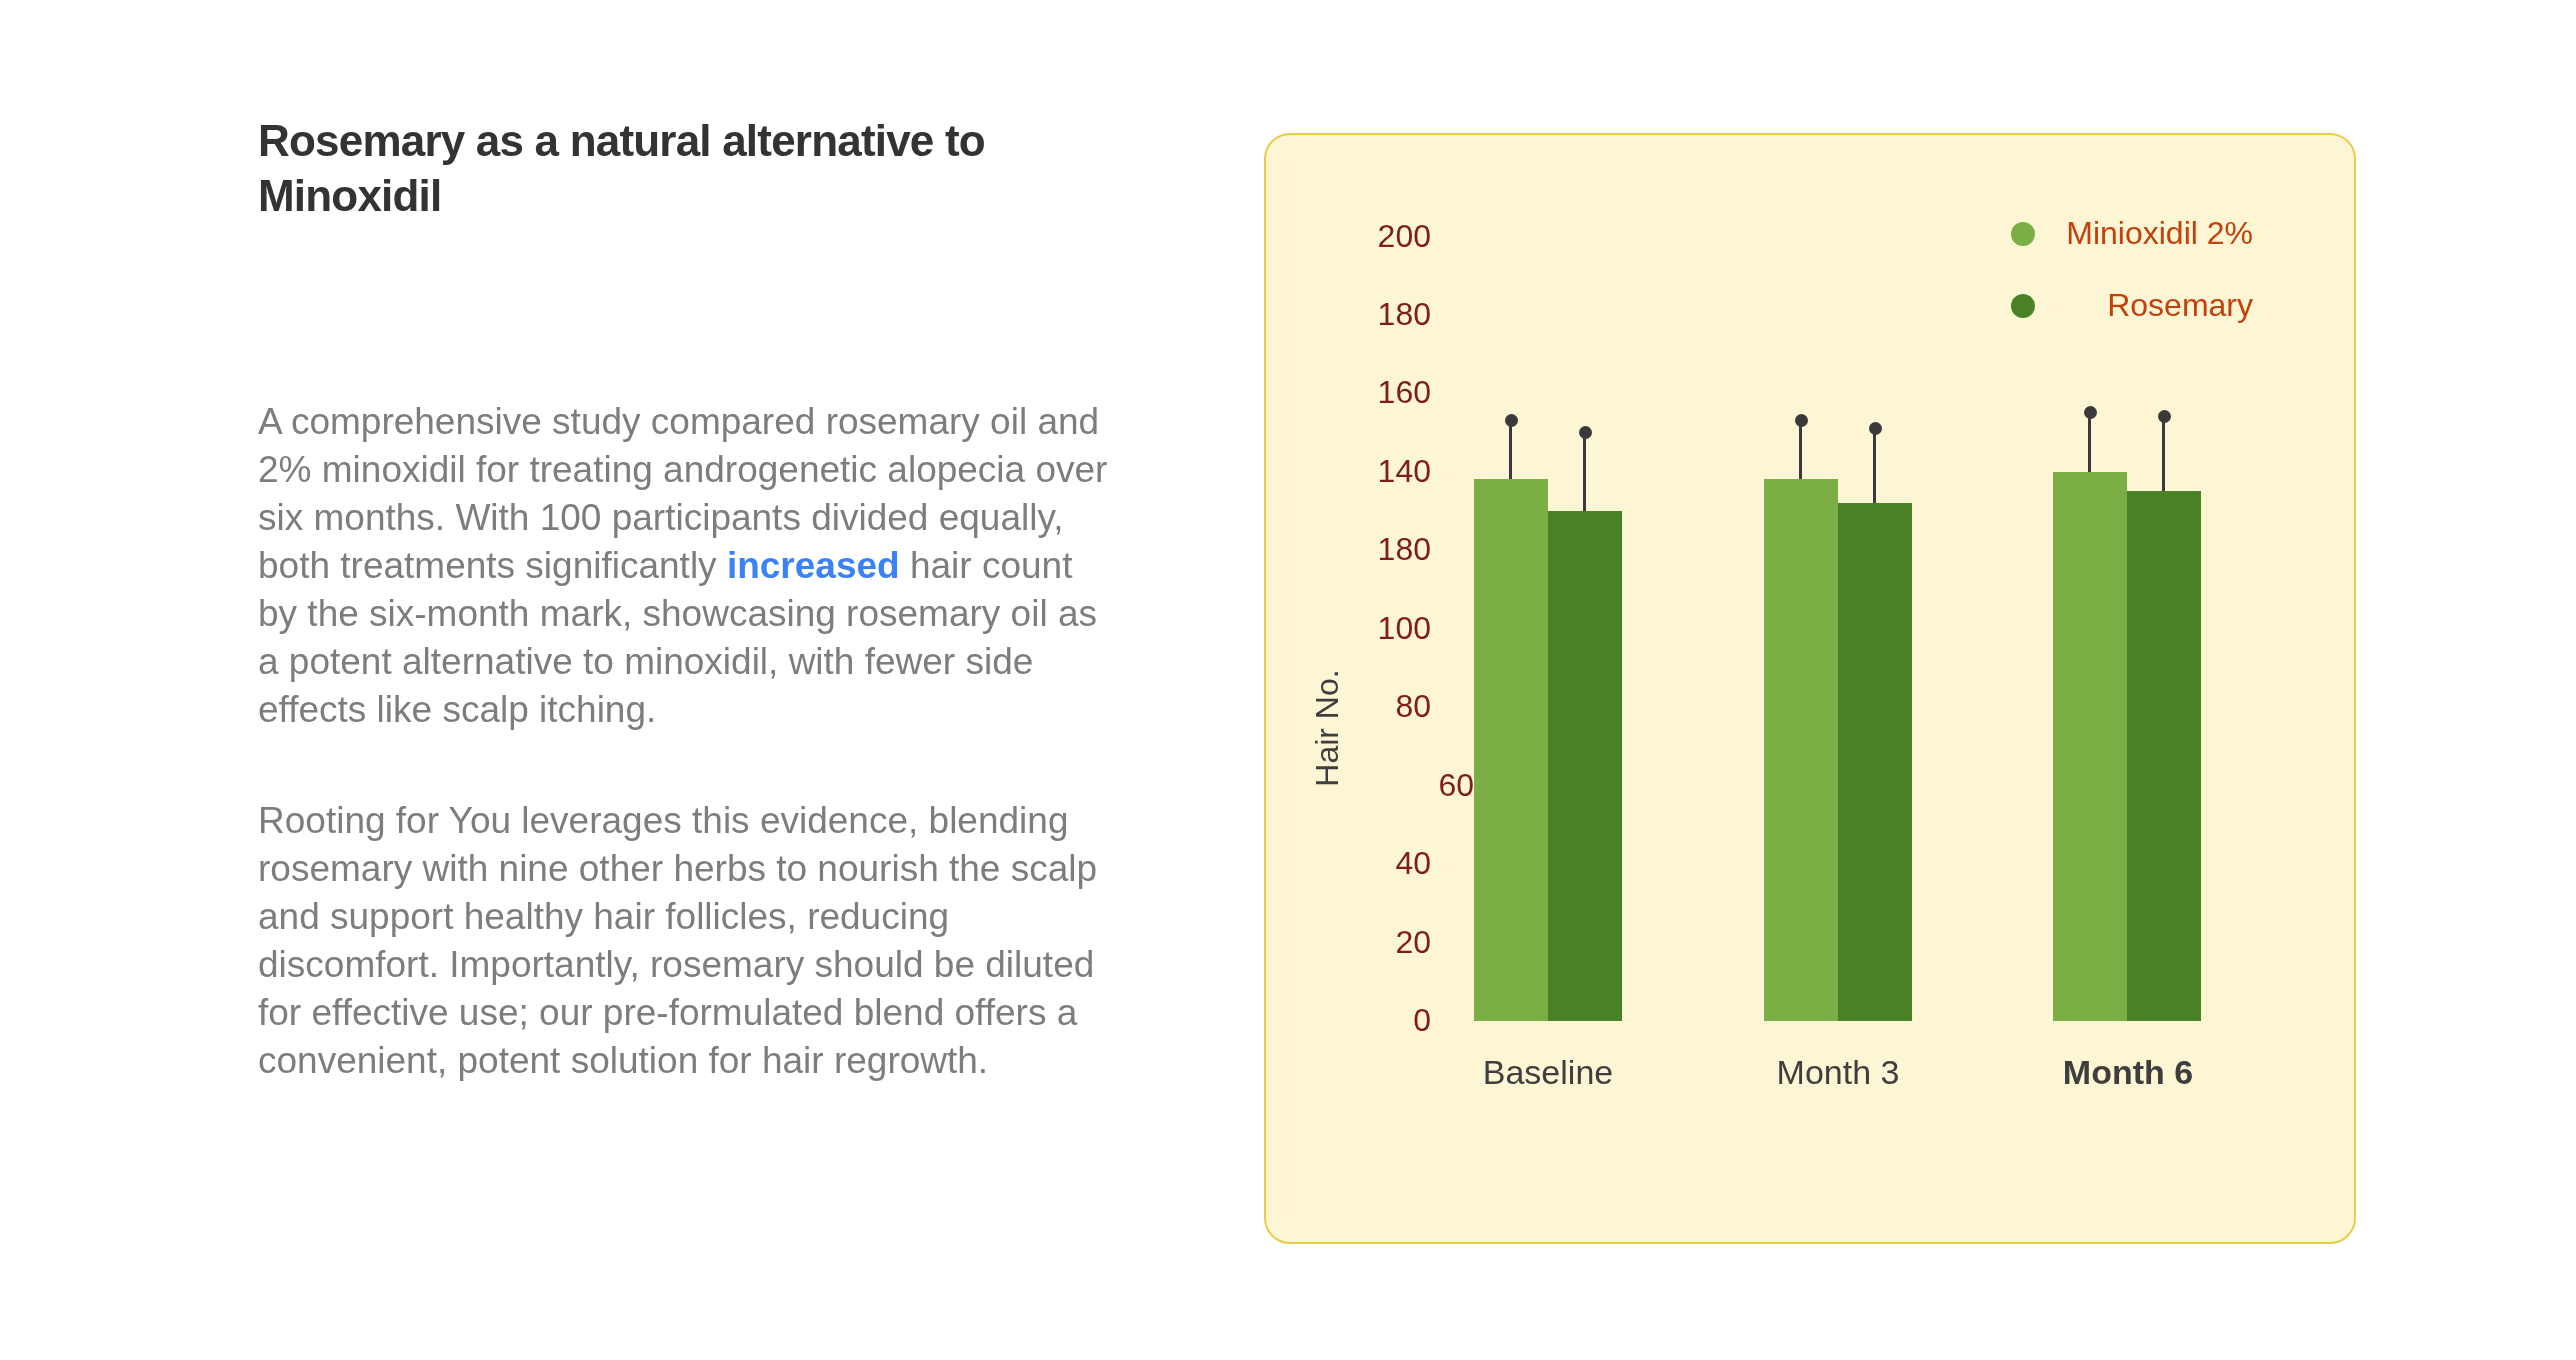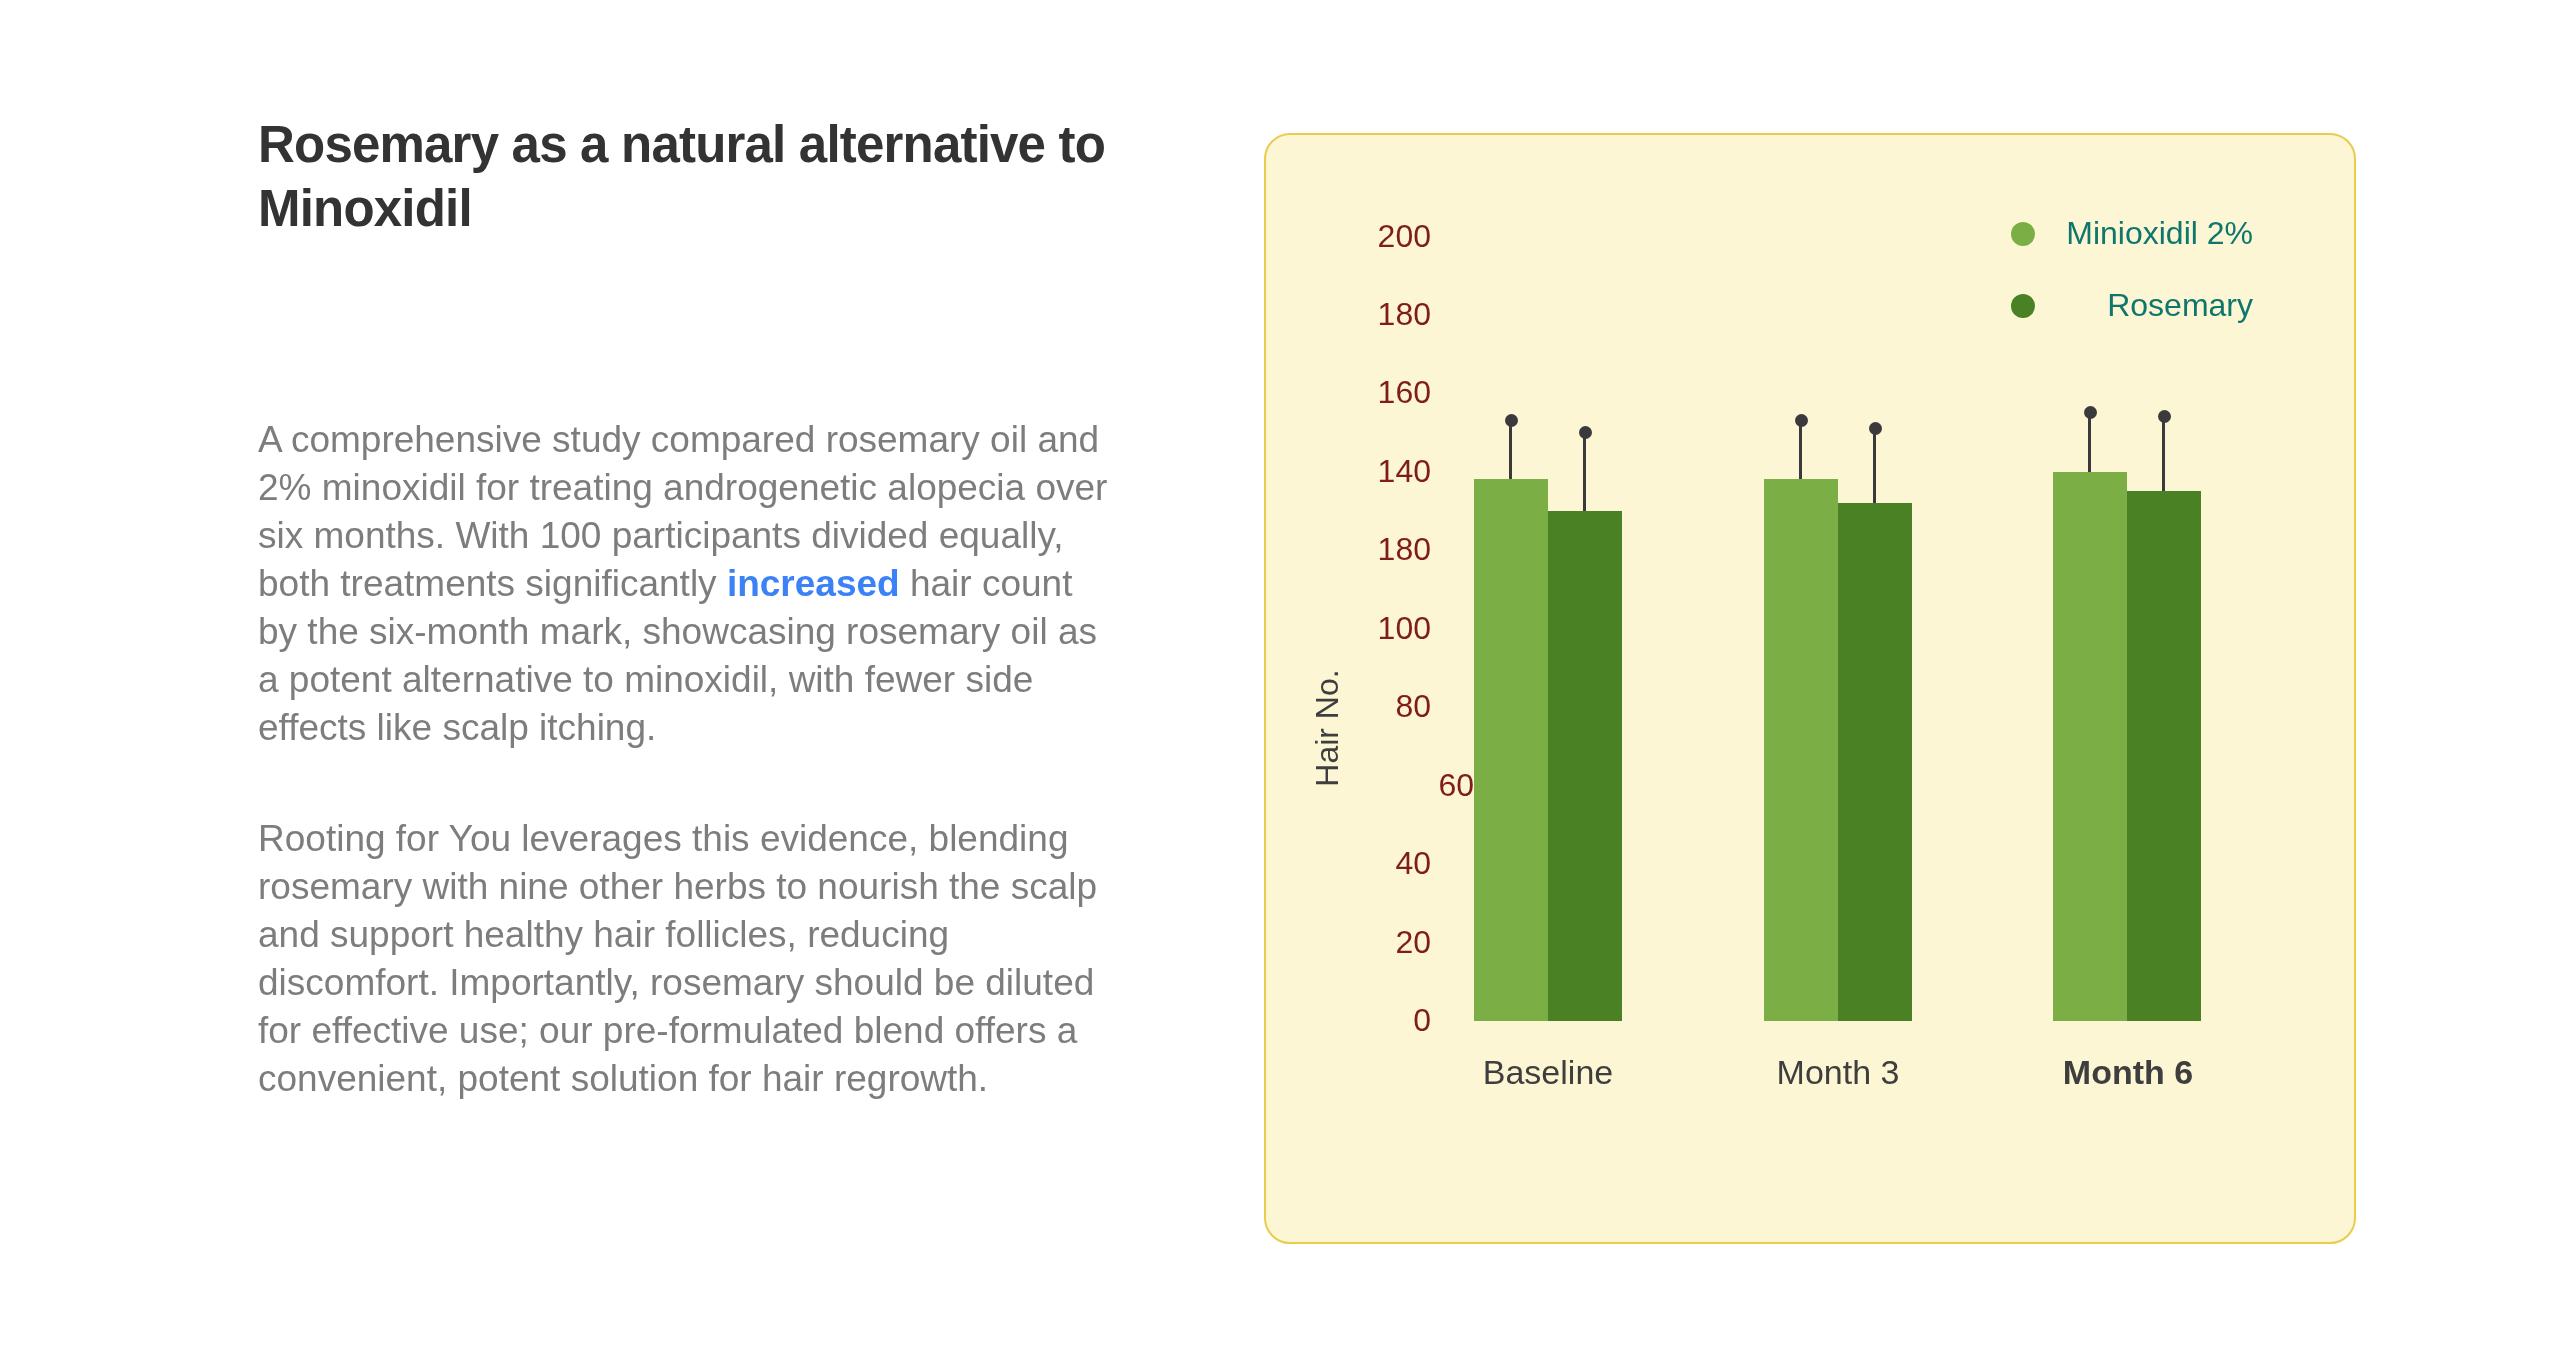--- a/index.html
+++ b/index.html
@@ -1,20 +1,20 @@
 <!DOCTYPE html>
 <html style="font-size:13px"><head>
 <meta charset="utf-8">
 <style>
   html,body{margin:0;padding:0;background:#ffffff;}
   .page{position:relative;width:2576px;height:1360px;background:#ffffff;overflow:hidden;
         font-family:"Liberation Sans",sans-serif;}
   
   .article{position:absolute;left:258px;top:113px;width:910px;}
-  .article h1{margin:0;font-size:51px;line-height:1.25;font-weight:700;color:#333333;
+  .article h1{margin:0;font-size:44px;line-height:1.25;font-weight:700;color:#333333;
               letter-spacing:-0.8px;max-width:902px;}
   .article p{margin:0;font-size:37px;line-height:48px;color:#7D7D7D;max-width:853px;}
   .article p b{font-weight:700;color:#3b82f6;}
   .p-first{margin-top:175px !important;}
   .p-second{margin-top:63px !important;}
   
   .chart-card{position:absolute;left:1264px;top:133px;width:1092px;height:1111px;
               box-sizing:border-box;background:#FCF6D4;border:2.4px solid #E8CC4D;
               border-radius:26px;}
   .y-axis-label{position:absolute;left:-58px;top:573px;width:242px;height:40px;
@@ -25,21 +25,21 @@
   .plot{position:absolute;left:137px;top:101px;width:869px;height:785px;}
   .bar-group{position:absolute;bottom:0;width:148px;height:100%;}
   .bar{position:absolute;bottom:0;width:74px;}
   .err-line{position:absolute;width:3.2px;background:#3A3A3C;}
   .err-dot{position:absolute;width:13px;height:13px;border-radius:50%;background:#3A3A3C;}
   .cat-label{position:absolute;top:918px;width:242px;text-align:center;
              font-size:34px;color:#3E3E3E;}
   .legend-row{position:absolute;right:101px;width:242px;height:45px;display:flex;
               align-items:center;justify-content:space-between;}
   .legend-dot{width:24px;height:24px;border-radius:50%;}
-  .legend-label{font-size:32px;color:#0f766e;text-align:left;}
+  .legend-label{font-size:32px;color:#c2410c;text-align:left;}
 </style>
 </head>
 <body>
 
 <div class="page">
 
   <div class="article">
     <h1>Rosemary as a natural alternative to Minoxidil</h1>
     <p class="p-first"><span>A comprehensive study compared rosemary oil and 2% minoxidil for treating androgenetic alopecia over six months. With 100 participants divided equally, both treatments significantly </span><b>increased</b><span> hair count by the six-month mark, showcasing rosemary oil as a potent alternative to minoxidil, with fewer side effects like scalp itching.</span></p>
     <p class="p-second">Rooting for You leverages this evidence, blending rosemary with nine other herbs to nourish the scalp and support healthy hair follicles, reducing discomfort. Importantly, rosemary should be diluted for effective use; our pre-formulated blend offers a convenient, potent solution for hair regrowth.</p>

